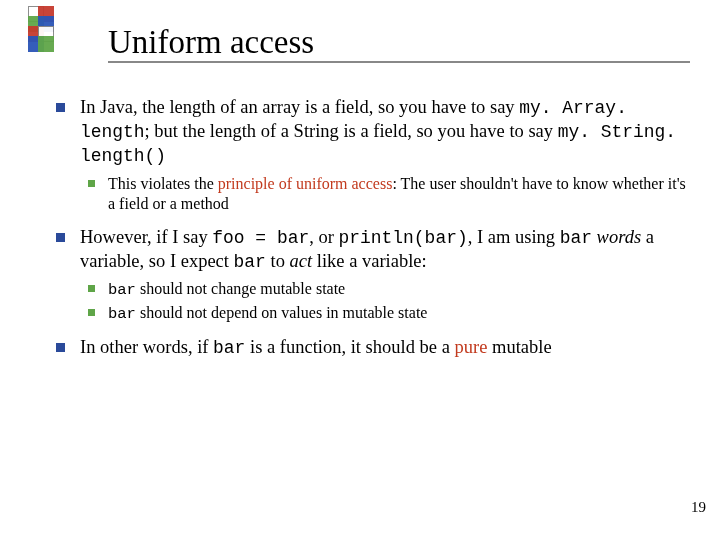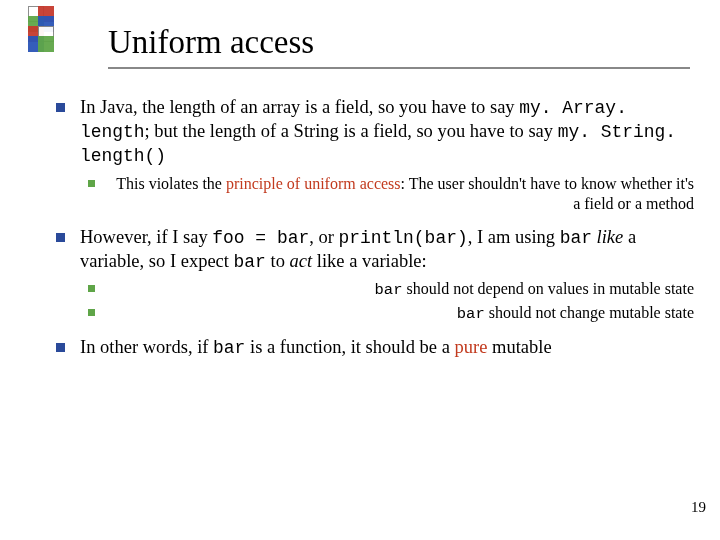--- a/index.html
+++ b/index.html
@@ -29,21 +29,20 @@
   .logo .r  { background: #c53a2d; }
   .logo .g  { background: #5fa548; }
   .logo .b  { background: #2a54b6; }
   .logo .o  { border: 1px solid #888; background: #fff; box-sizing: border-box; }
   .title-bar {
     position: absolute;
     top: 24px;
     left: 108px;
     right: 30px;
     border-bottom: 2px solid #888;
-    padding-bottom: 6px;
   }
   .title {
     font-size: 33px;
     font-weight: normal;
   }
   .body {
     position: absolute;
     top: 96px;
     left: 50px;
     right: 26px;
@@ -68,21 +67,20 @@
     width: 9px;
     height: 9px;
     background: #2a4a9a;
   }
   ul.lvl2 {
     list-style: none;
     margin: 6px 0 0 0;
     padding: 0;
     font-size: 16px;
     line-height: 1.25;
-    text-align: right;
   }
   ul.lvl2 > li {
     position: relative;
     padding-left: 28px;
     margin-bottom: 2px;
   }
   ul.lvl2 > li::before {
     content: "";
     position: absolute;
     left: 8px;
@@ -129,27 +127,27 @@
       <li>
         <span>In Java, the length of an array is a field, so you have to say </span><span class="code">my. Array. length</span><span>; but the length of a String is a field, so you have to say </span><span class="code">my. String. length()</span>
         <ul class="lvl2">
           <li>
             <span>This violates the </span><span class="emph-red">principle of uniform access</span><span>: The user shouldn't have to know whether it's a field or a method</span>
           </li>
         </ul>
       </li>
 
       <li>
-        <span>However, if I say </span><span class="code">foo = bar</span><span>, or </span><span class="code">println(bar)</span><span>, I am using </span><span class="code">bar</span><span> </span><i>like</i><span> a variable, so I expect </span><span class="code">bar</span><span> to </span><i>act</i><span> like a variable:</span>
+        <span>However, if I say </span><span class="code">foo = bar</span><span>, or </span><span class="code">println(bar)</span><span>, I am using </span><span class="code">bar</span><span> </span><i>words</i><span> a variable, so I expect </span><span class="code">bar</span><span> to </span><i>act</i><span> like a variable:</span>
         <ul class="lvl2">
           <li>
-            <span class="code">bar</span><span> should not depend on values in mutable state</span>
+            <span class="code">bar</span><span> should not change mutable state</span>
           </li>
           <li>
-            <span class="code">bar</span><span> should not change mutable state</span>
+            <span class="code">bar</span><span> should not depend on values in mutable state</span>
           </li>
         </ul>
       </li>
 
       <li>
         <span>In other words, if </span><span class="code">bar</span><span> is a function, it should be a </span><span class="emph-red">pure</span><span> mutable</span>
       </li>
 
     </ul>
   </div>

